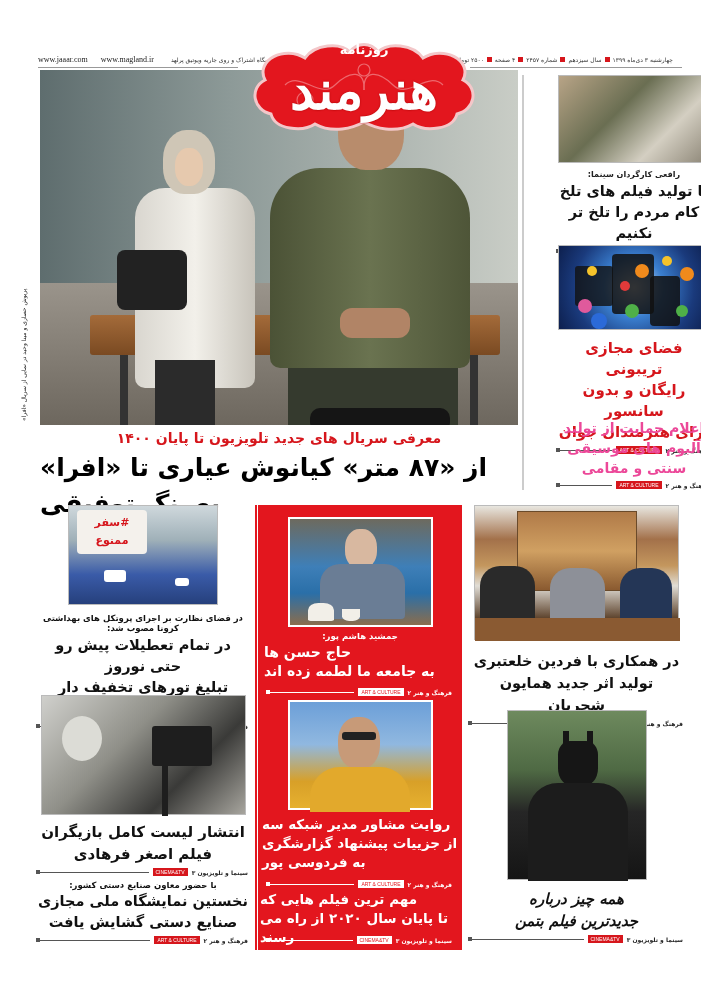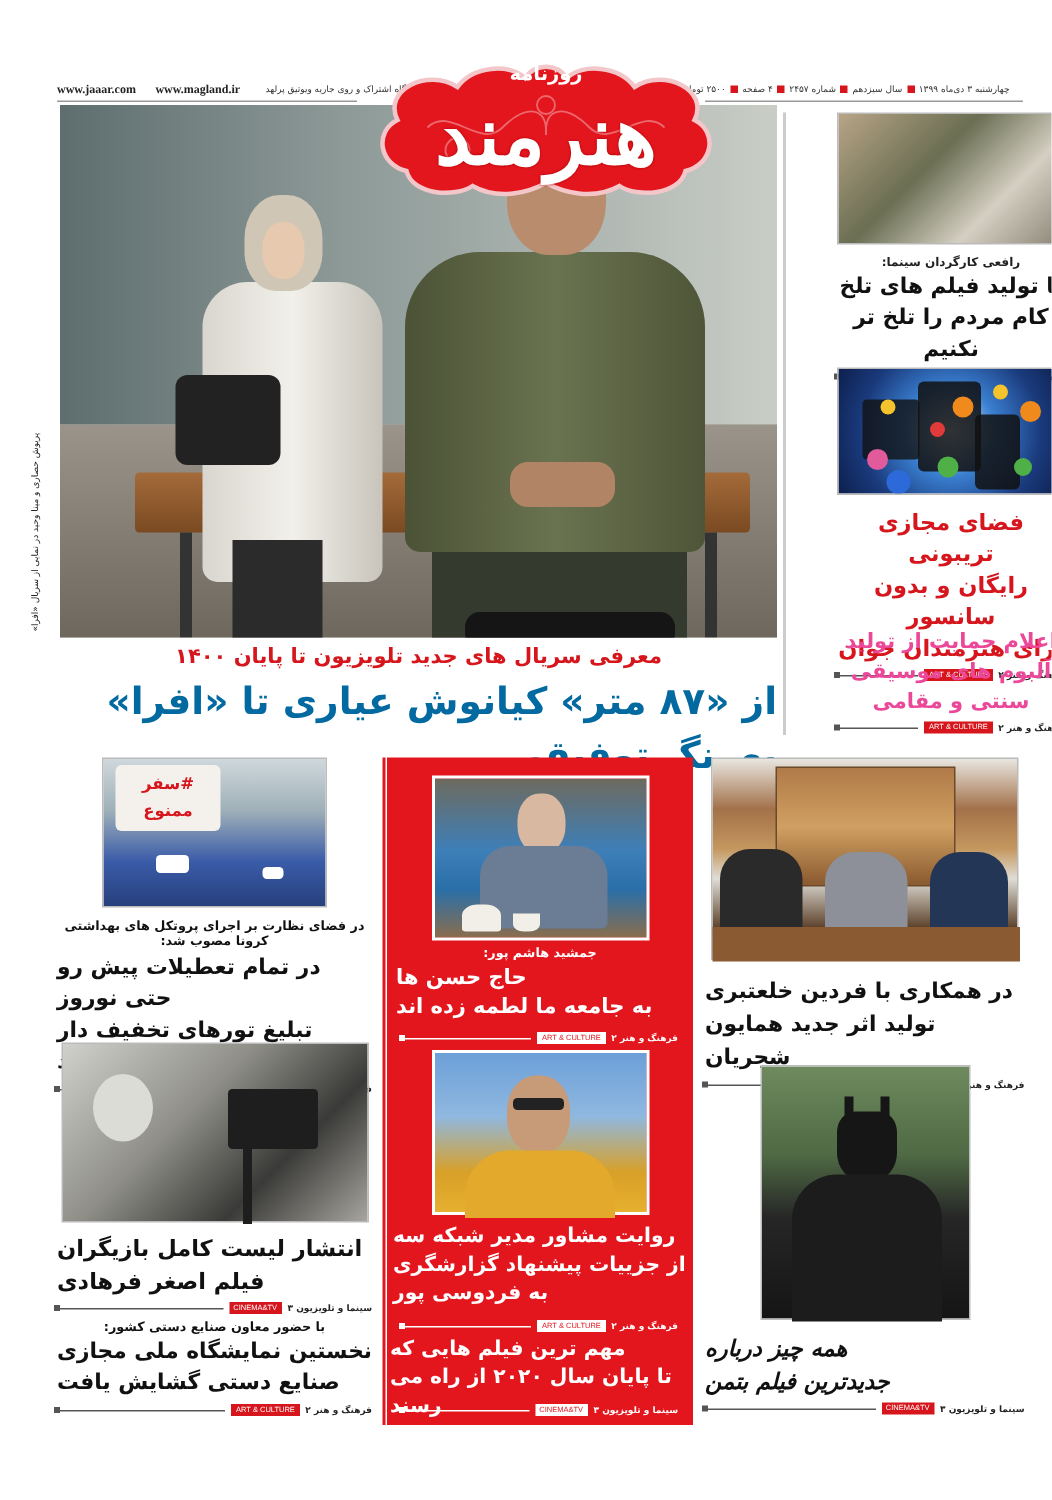--- a/index.html
+++ b/index.html
@@ -4,21 +4,21 @@
 <style>
   * { box-sizing: border-box; margin: 0; padding: 0; }
   html, body { width: 701px; height: 1000px; background: #ffffff; overflow: hidden; }
   body { font-family: "DejaVu Sans", sans-serif; color: #111; position: relative; }
 
   .page { position: absolute; left: 0; top: 0; width: 701px; height: 1000px; background: #fff; }
 
   
   .strip { position: absolute; top: 52px; height: 14px; font-size: 6px; color: #333; direction: rtl; white-space: nowrap; display: flex; align-items: center; gap: 3px; }
   .strip-left { left: 38px; direction: ltr; }
-  .strip-left .url { font-family: "Liberation Serif", serif; font-size: 8px; font-weight: bold; color: #222; margin-right: 10px; }
+  .strip-left .url { font-family: "Liberation Serif", serif; font-size: 8px; font-weight: normal; color: #222; margin-right: 10px; }
   .strip-left .tag { direction: rtl; font-size: 6px; color: #333; margin-left: 4px; }
   .strip-left .tag b { color: #d6161c; }
   .strip-right { right: 28px; }
   .strip-right .sq { width: 5px; height: 5px; background: #d6161c; display: inline-block; }
   .rule { position: absolute; height: 1px; background: #999; top: 67px; }
 
   
   .logo { position: absolute; left: 245px; top: 40px; width: 238px; height: 92px; }
   .logo svg { width: 100%; height: 100%; }
   .logo-text-top { position: absolute; top: 2px; left: 0; right: 0; text-align: center; color: #fff; font-size: 13px; font-weight: bold; direction: rtl; }
@@ -42,21 +42,21 @@
   .hero .man .hair { position: absolute; left: 68px; top: -4px; width: 66px; height: 30px; border-radius: 50% 50% 20% 20%; background: #1d1a17; }
   .hero .man .jacket { position: absolute; left: 0; top: 80px; width: 200px; height: 200px; border-radius: 50px 50px 10px 10px; background: linear-gradient(90deg, #4b5236, #6a7350, #4e5538); }
   .hero .man .hands { position: absolute; left: 70px; top: 220px; width: 70px; height: 30px; border-radius: 12px; background: #b18466; }
   .hero .man .pants { position: absolute; left: 18px; top: 260px; width: 170px; height: 90px; background: #353a2e; border-radius: 10px; }
   .hero .man .shoes { position: absolute; left: 40px; top: 320px; width: 140px; height: 24px; background: #151515; border-radius: 10px; }
 
   .hero-caption { position: absolute; left: 20px; top: 285px; width: 16px; height: 140px; writing-mode: vertical-rl; transform: rotate(180deg); font-size: 6px; color: #222; direction: rtl; text-align: center; }
 
   
   .kicker { position: absolute; left: 40px; top: 430px; width: 478px; text-align: center; direction: rtl; color: #d6161c; font-weight: bold; font-size: 14px; }
-  .main-headline { position: absolute; left: 40px; top: 450px; width: 478px; text-align: right; direction: rtl; color: #0369a1; font-weight: bold; font-size: 25px; line-height: 36px; letter-spacing: -0.5px; }
+  .main-headline { position: absolute; left: 40px; top: 450px; width: 478px; text-align: left; direction: rtl; color: #000000; font-weight: bold; font-size: 25px; line-height: 36px; letter-spacing: -0.5px; }
 
   
   .rcol { position: absolute; left: 558px; width: 152px; direction: rtl; }
   .rimg { position: relative; width: 152px; overflow: hidden; }
   .rh { font-weight: bold; text-align: center; line-height: 21px; letter-spacing: -0.3px; }
   .rkicker { font-size: 8px; text-align: center; color: #222; font-weight: bold; }
   .section-tag { display: flex; align-items: center; gap: 4px; direction: rtl; margin-top: 3px; }
   .section-tag .page-ref { font-size: 6px; color: #222; font-weight: bold; white-space: nowrap; }
   .section-tag .badge { background: #d6161c; color: #fff; font-size: 5px; padding: 1px 3px; white-space: nowrap; direction: ltr; font-family: "Liberation Sans", sans-serif; }
   .section-tag .line { flex: 1; height: 1px; background: #555; position: relative; }
@@ -71,21 +71,21 @@
   .img-meeting { background: linear-gradient(180deg, #e8e6e0 0%, #a3714a 25%, #c4975e 45%, #e0ddd6 60%, #5a3f28 85%, #8a6a48 100%); }
   .img-ferdowsi { background: linear-gradient(180deg, #6c9fd8 0%, #90b8e0 40%, #d8a028 75%, #e6b030 100%); }
   .img-film { background: linear-gradient(135deg, #d0d0cc 0%, #8f8f88 40%, #3a3a38 70%, #a7a59e 100%); }
   .img-batman { background: linear-gradient(180deg, #6e8a5e 0%, #4f6a44 35%, #262626 60%, #151515 100%); }
 
   .photo-frame { border: 1px solid #bbb; }
 
   
   .col { position: absolute; direction: rtl; }
   .col .kick { font-size: 8.5px; font-weight: bold; text-align: center; color: #111; }
-  .col .head { font-weight: bold; text-align: left; color: #111; letter-spacing: -0.4px; }
+  .col .head { font-weight: bold; text-align: center; color: #111; letter-spacing: -0.4px; }
 
   
   .redcard { position: absolute; left: 258px; top: 505px; width: 204px; height: 445px; background: #e3161e; }
   .redcard .h { color: #fff; font-weight: bold; text-align: left; direction: rtl; letter-spacing: -0.3px; }
   .redcard .k { color: #fff; font-weight: bold; text-align: center; direction: rtl; font-size: 8.5px; }
   .redcard .section-tag .page-ref { color: #fff; }
   .redcard .section-tag .badge { background: #fff; color: #e3161e; }
   .redcard .section-tag .line { background: #fff; }
   .redcard .section-tag .line::after { background: #fff; }
 </style>

